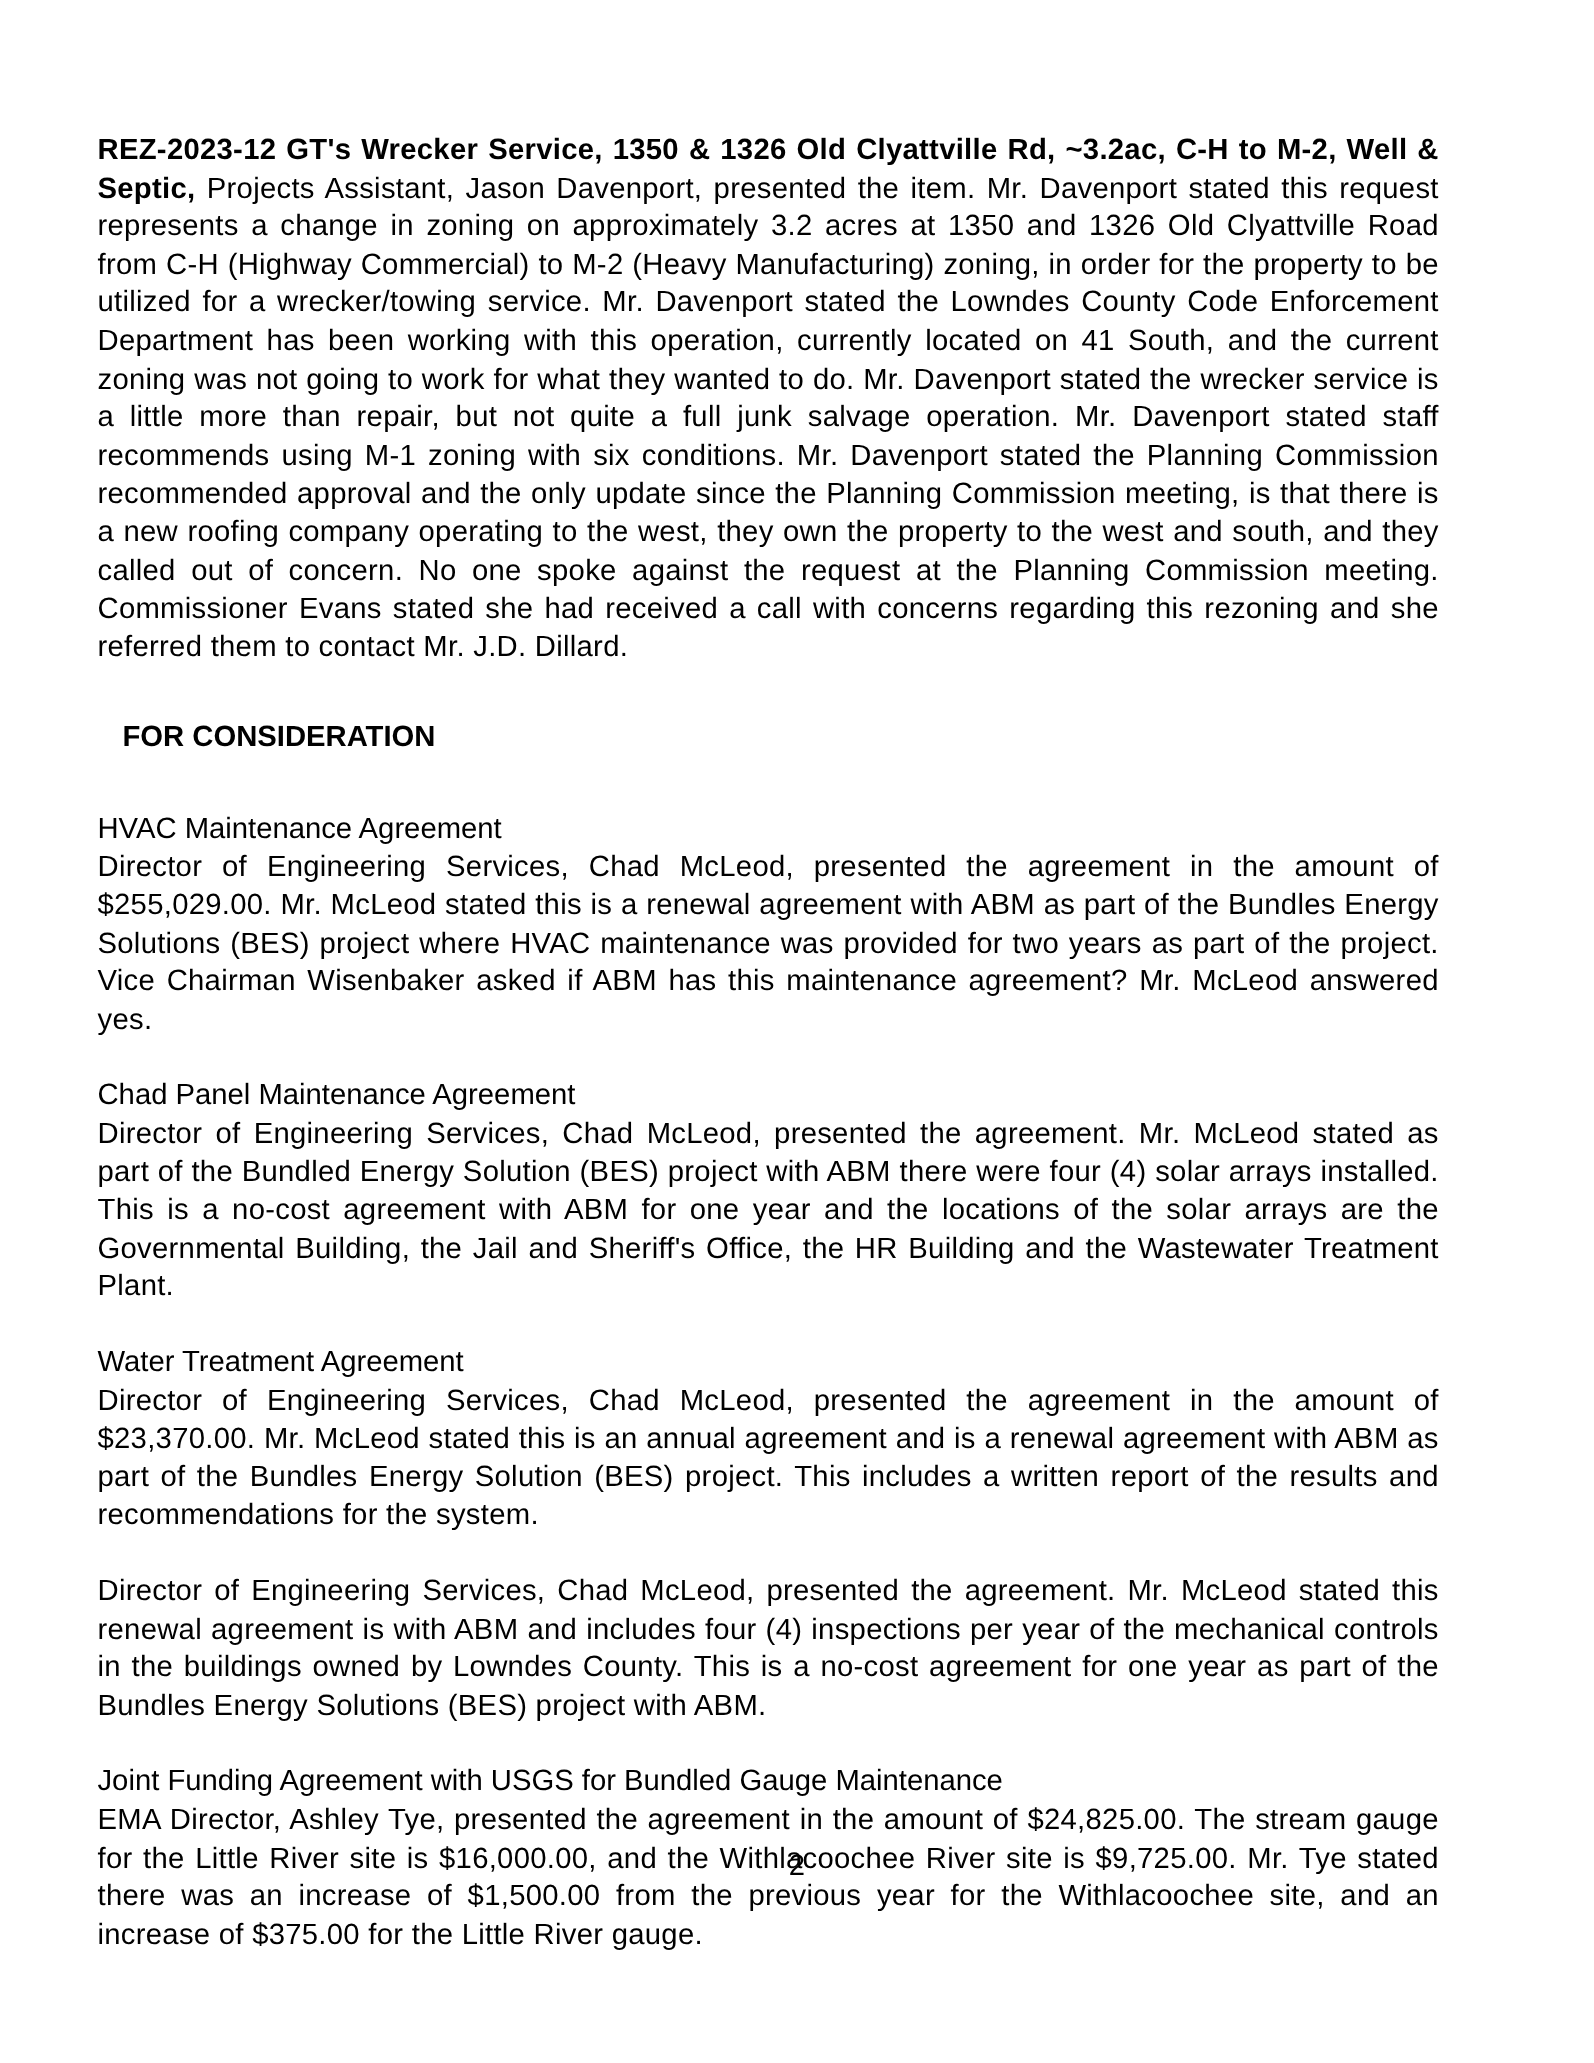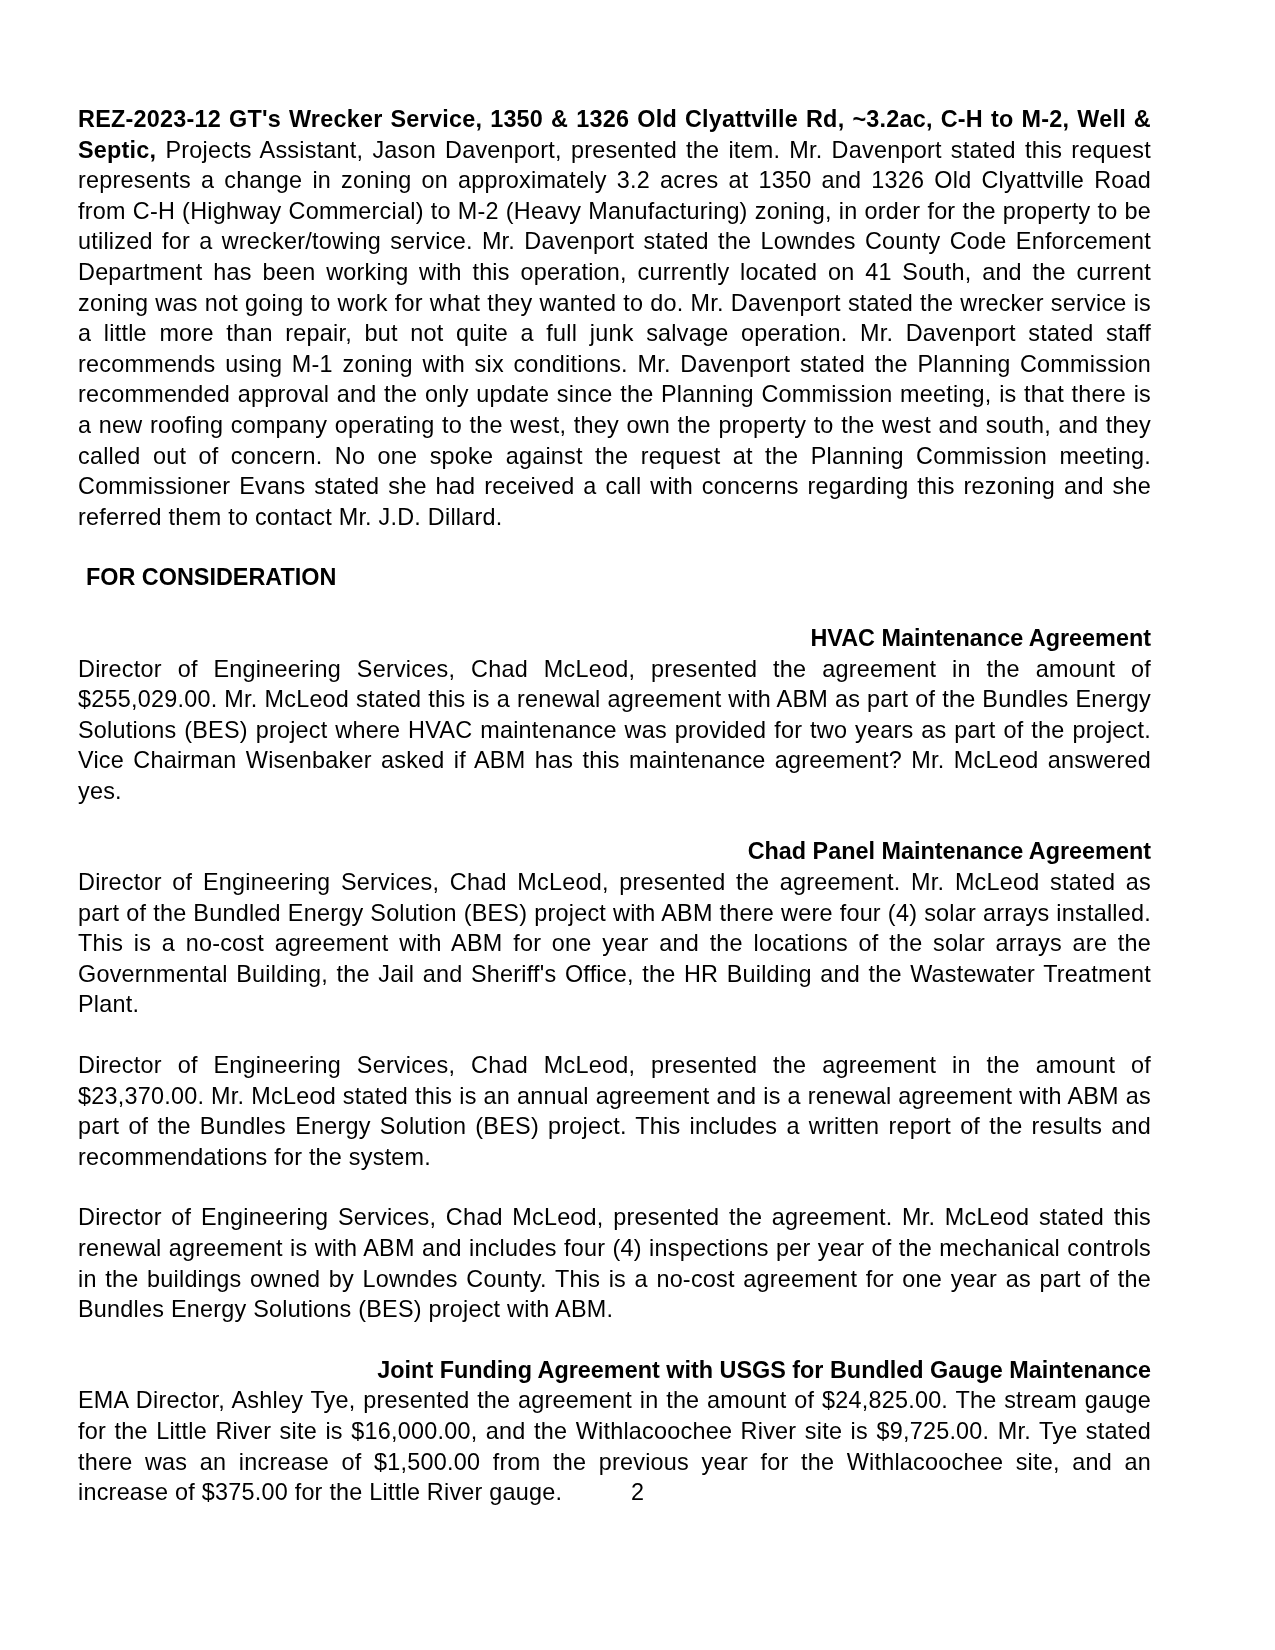--- a/index.html
+++ b/index.html
@@ -28,33 +28,33 @@
     font-size: 23.4px;
     line-height: 30.6px;
     text-align: justify;
     text-justify: inter-word;
     letter-spacing: 0.01em;
   }
   .b {
     font-weight: bold;
   }
   h2.section-head {
-    margin: 0;
+    margin: 12px;
     font-size: 23.4px;
     line-height: 30.6px;
     font-weight: bold;
     text-align: left;
     padding-left: 8px;
   }
   h3.sub-head {
     margin: 0;
     font-size: 23.4px;
     line-height: 30.6px;
-    font-weight: bold;
-    text-align: right;
+    font-weight: normal;
+    text-align: left;
   }
   .gap-md { height: 30px; }
   .page-number {
     position: absolute;
     left: 0;
     right: 0;
     top: 1478px;
     text-align: center;
     font-size: 23.4px;
     line-height: 28px;
@@ -78,20 +78,21 @@
     <h3 class="sub-head">HVAC Maintenance Agreement</h3>
     <p class="para">Director of Engineering Services, Chad McLeod, presented the agreement in the amount of $255,029.00.  Mr. McLeod stated this is a renewal agreement with ABM as part of the Bundles Energy Solutions (BES) project where HVAC maintenance was provided for two years as part of the project. Vice Chairman Wisenbaker asked if ABM has this maintenance agreement?  Mr. McLeod answered yes.</p>
 
     <div class="gap-md"></div>
 
     <h3 class="sub-head">Chad Panel Maintenance Agreement</h3>
     <p class="para">Director of Engineering Services, Chad McLeod, presented the agreement.  Mr. McLeod stated as part of the Bundled Energy Solution (BES) project with ABM there were four (4) solar arrays installed. This is a no-cost agreement with ABM for one year and the locations of the solar arrays are the Governmental Building, the Jail and Sheriff's Office, the HR Building and the Wastewater Treatment Plant.</p>
 
     <div class="gap-md"></div>
 
+    <h3 class="sub-head">Water Treatment Agreement</h3>
     <p class="para">Director of Engineering Services, Chad McLeod, presented the agreement in the amount of $23,370.00.  Mr. McLeod stated this is an annual agreement and is a renewal agreement with ABM as part of the Bundles Energy Solution (BES) project.  This includes a written report of the results and recommendations for the system.</p>
 
     <div class="gap-md"></div>
 
     <p class="para">Director of Engineering Services, Chad McLeod, presented the agreement.  Mr. McLeod stated this renewal agreement is with ABM and includes four (4) inspections per year of the mechanical controls in the buildings owned by Lowndes County.  This is a no-cost agreement for one year as part of the Bundles Energy Solutions (BES) project with ABM.</p>
 
     <div class="gap-md"></div>
 
     <h3 class="sub-head">Joint Funding Agreement with USGS for Bundled Gauge Maintenance</h3>
     <p class="para">EMA Director, Ashley Tye, presented the agreement in the amount of $24,825.00.  The stream gauge for the Little River site is $16,000.00, and the Withlacoochee River site is $9,725.00.  Mr. Tye stated there was an increase of $1,500.00 from the previous year for the Withlacoochee site, and an increase of $375.00 for the Little River gauge.</p>

